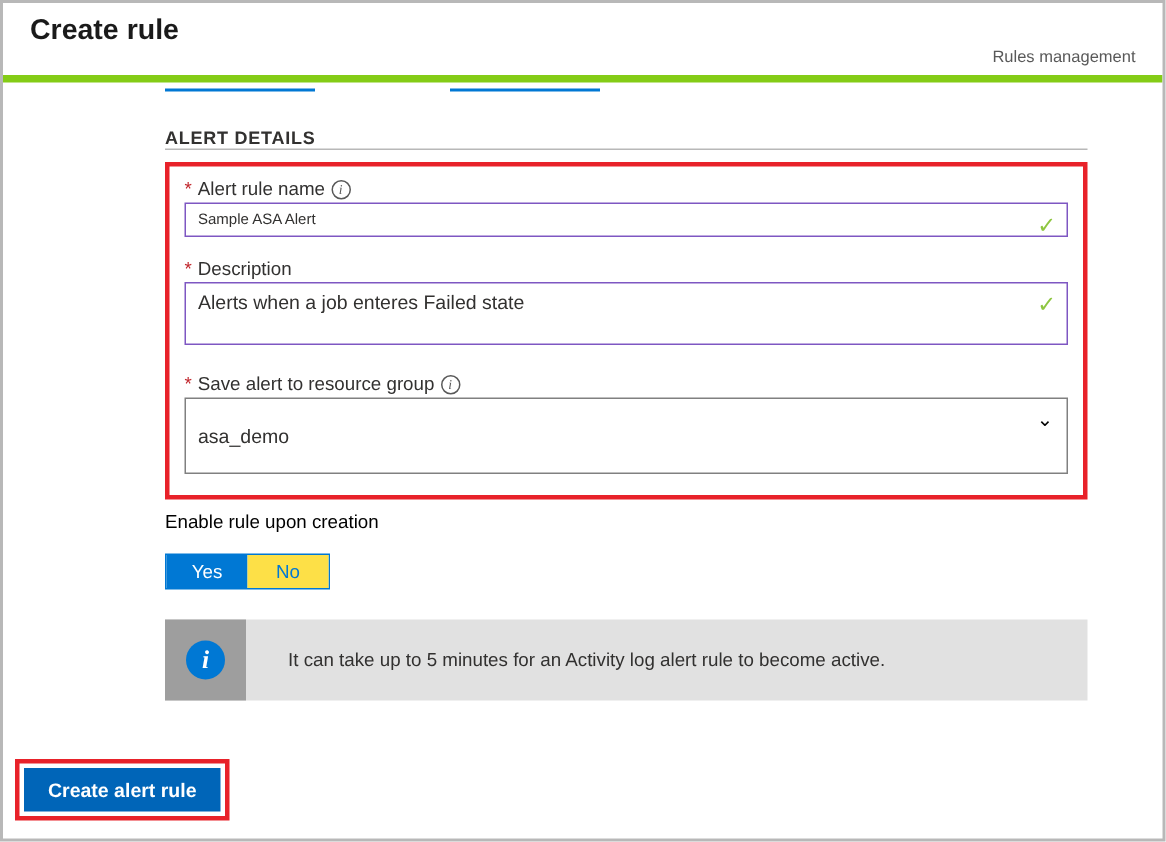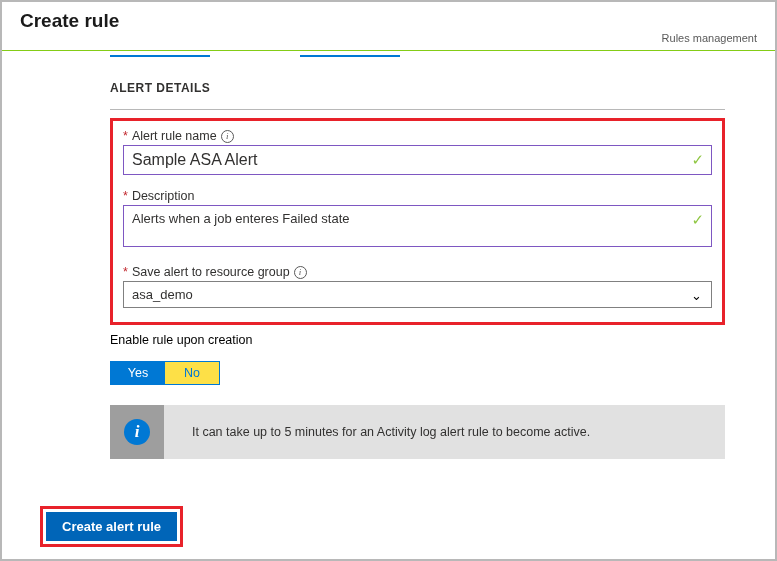--- a/index.html
+++ b/index.html
@@ -1,47 +1,47 @@
 <!DOCTYPE html>
 <html><head>
   <meta charset="utf-8">
   <style>
     * { margin: 0; padding: 0; box-sizing: border-box; font-family: "Segoe UI", Arial, sans-serif; }
     body { background: #fff; width: 777px; height: 561px; border: 2px solid #b8b8b8; position: relative; }
-    .header { padding: 8px 18px 6px; border-bottom: 1px solid #84cc16; }
+    .header { padding: 8px 18px 6px; border-bottom: 5px solid #84cc16; }
     .title { font-size: 19px; font-weight: 600; color: #1a1a1a; }
     .subtitle { font-size: 11px; color: #595959; text-align: right; }
     .placeholders { padding: 4px 18px 0; display:flex; gap:90px; margin-left:90px;}
     .ph { border-bottom: 2px solid #0078d4; width:100px; height:2px;}
     .content { padding: 24px 50px 0 108px; }
-    .section-title { font-size: 12px; font-weight: 600; letter-spacing: .5px; color: #323130; border-bottom: 1px solid #b8b8b8; padding-bottom: 14px; margin-bottom: 8px; }
+    .section-title { font-size: 12px; font-weight: 600; letter-spacing: .5px; color: #323130; border-bottom: 1px solid #b8b8b8; padding-bottom: 0; margin-bottom: 8px; }
     .highlight-box { border: 3px solid #e8222a; padding: 8px 10px 12px; }
     .field { margin-bottom: 14px; }
     .label-row { display:flex; align-items:center; gap:4px; font-size:12.5px; color:#323130; margin-bottom:2px;}
     .req { color:#c1272d; }
     .info-icon { width:13px; height:13px; border-radius:50%; border:1px solid #595959; display:inline-flex; align-items:center; justify-content:center; font-size:9px; color:#595959; font-style:italic; font-family:Georgia,serif; }
     .input-wrap { position:relative; }
-    .text-input { width:100%; border:1px solid #7e57c2; padding:5px 28px 5px 8px; font-size:16px; color:#323130; }
+    .text-input { width:100%; border:1px solid #7e57c2; padding:5px 28px 5px 8px; font-size:10px; color:#323130; }
     .text-input.sel { outline:none; }
     .check-icon { position:absolute; right:8px; top:6px; color:#8ec641; font-size:15px; }
     .textarea-input { width:100%; height:42px; border:1px solid #7e57c2; padding:5px 28px 5px 8px; font-size:13px; color:#323130; resize:none; }
-    .select-input { width:100%; border:1px solid #808080; padding:5px 8px; font-size:13px; color:#323130; background:#fff; appearance:none; }
+    .select-input { width:100%; border:1px solid #808080; padding:17px 8px; font-size:13px; color:#323130; background:#fff; appearance:none; }
     .select-wrap { position:relative; }
     .chevron { position:absolute; right:10px; top:7px; font-size:13px; color:#000; pointer-events:none;}
     .toggle-row { margin-top:8px; }
     .toggle-label { font-size:12.5px; color:#000000; margin-bottom:14px; }
     .seg { display:inline-flex; border:1px solid #0078d4;align-items:flex-end; }
     .seg-btn { width:54px; text-align:center; font-size:12.5px; padding:4px 0; cursor:pointer; }
     .seg-yes { background:#0078d4; color:#fff; }
     .seg-no { background:#fde047; color:#0078d4; }
     .note-box { display:flex; align-items:center; background:#e1e1e1; margin-top:20px; height:54px; }
     .note-icon-wrap { width:54px; height:54px; background:#9e9e9e; display:flex; align-items:center; justify-content:center; }
     .note-icon { width:26px; height:26px; border-radius:50%; background:#0078d4; color:#fff; display:flex; align-items:center; justify-content:center; font-family:Georgia,serif; font-style:italic; font-weight:bold; font-size:17px; }
     .note-text { padding:0 28px; font-size:12.5px; color:#323130; }
-    .footer { position:absolute; bottom:12px; left:38px; }
+    .footer { position:absolute; bottom:12px; left:8px; }
     .create-btn-box { border:3px solid #e8222a; display:inline-block; padding:3px; }
     .create-btn { background:#0065b8; color:#fff; border:none; font-size:13px; font-weight:600; padding:7px 16px; cursor:pointer; }
   </style>
 </head>
 <body>
 
 <div class="header">
   <div class="title">Create rule</div>
   <div class="subtitle">Rules management</div>
 </div>

